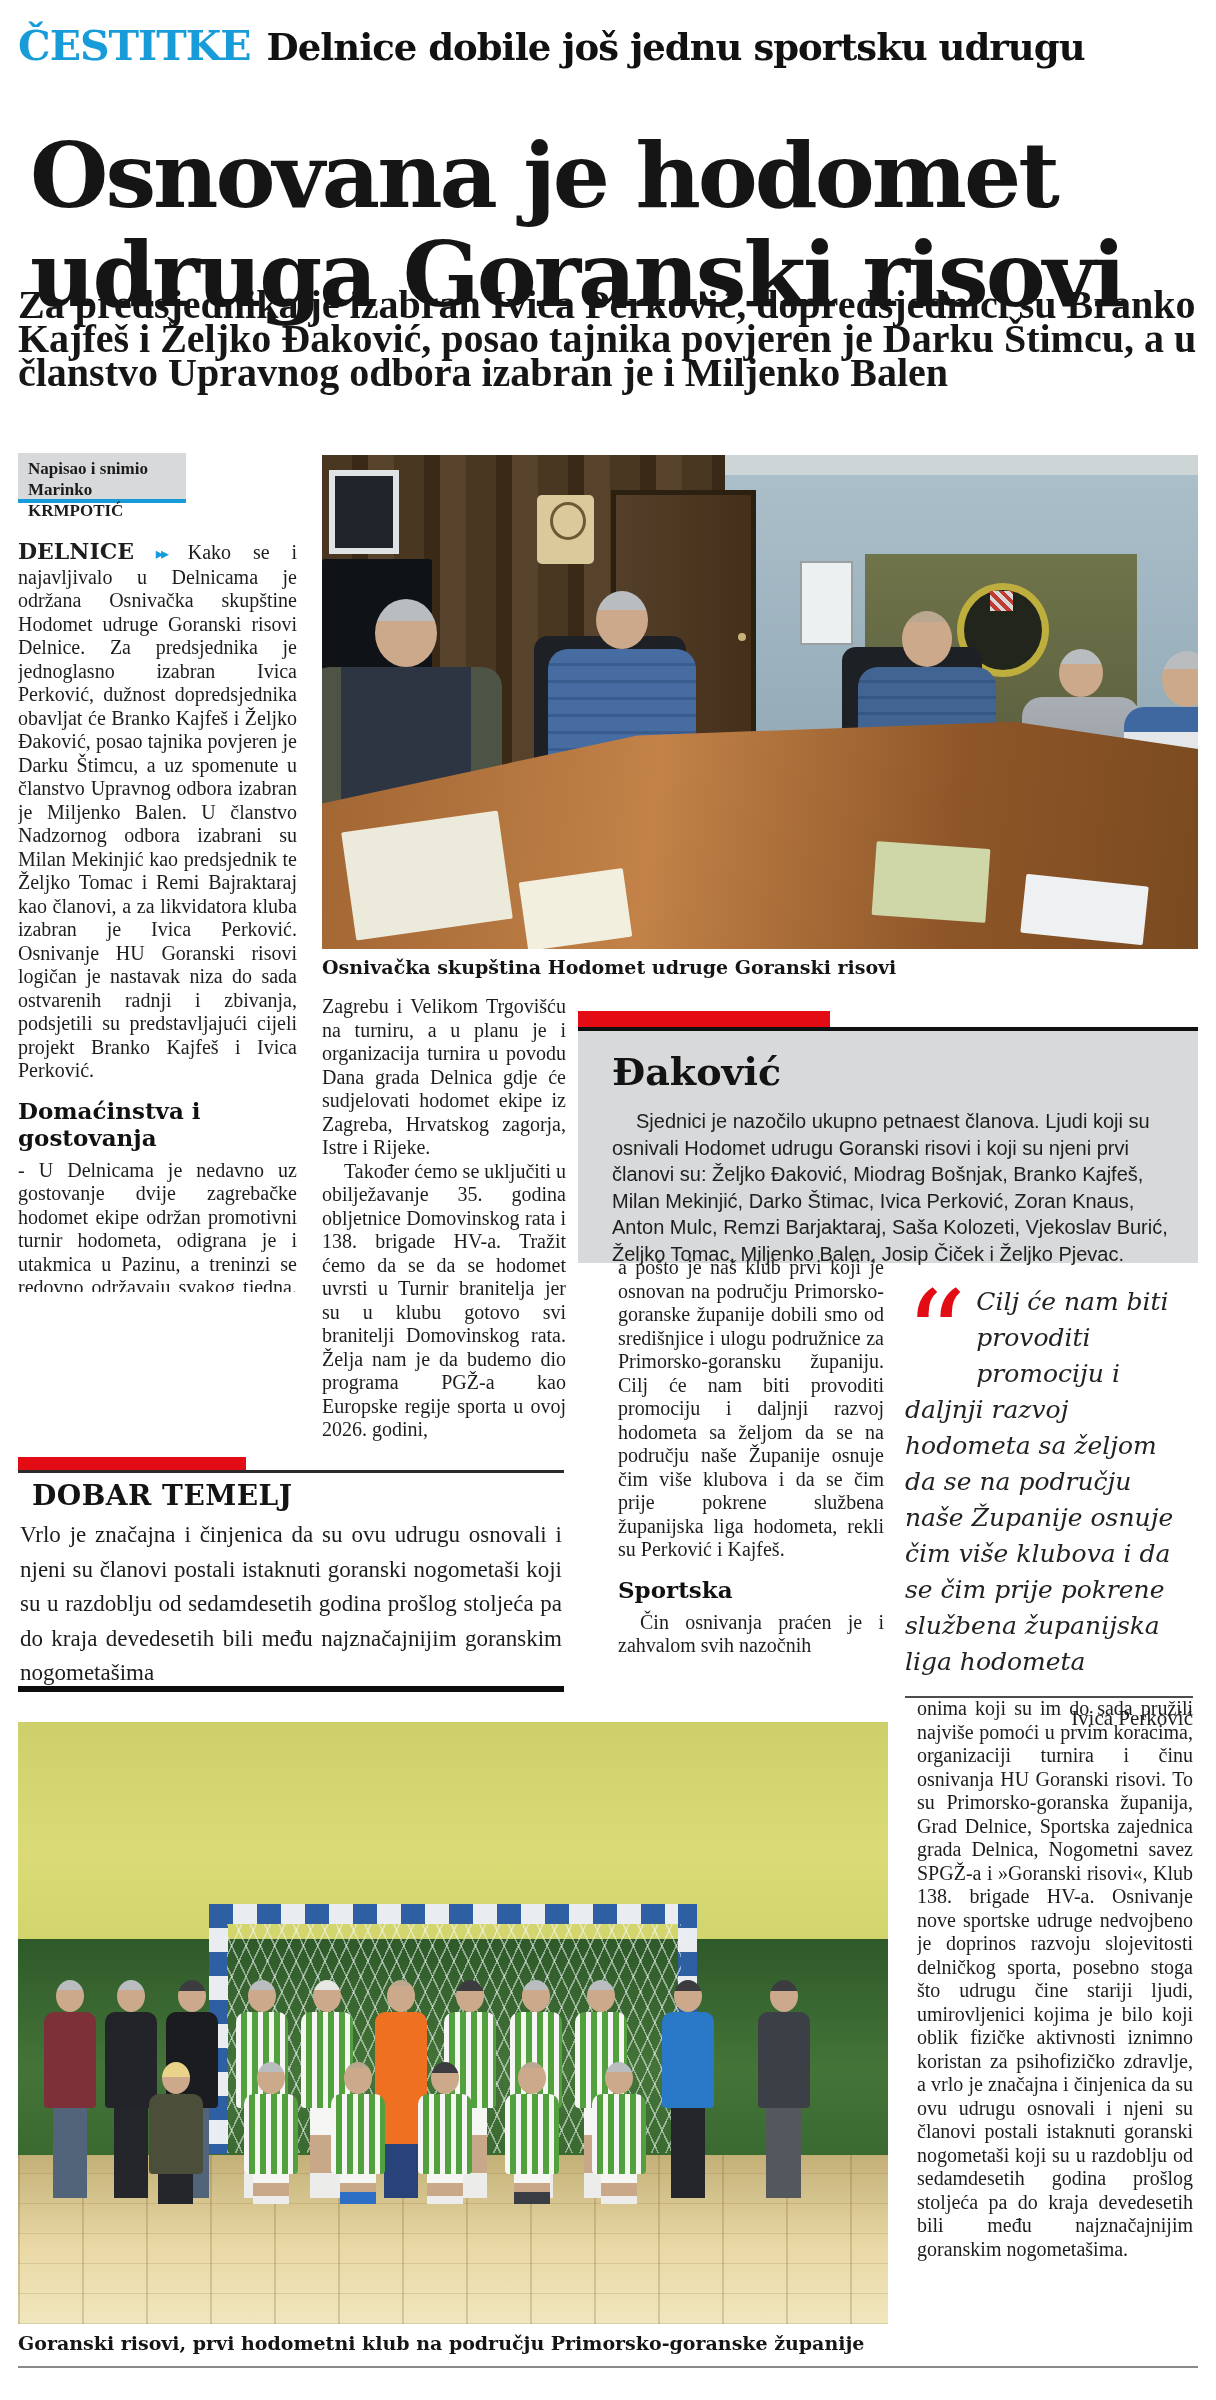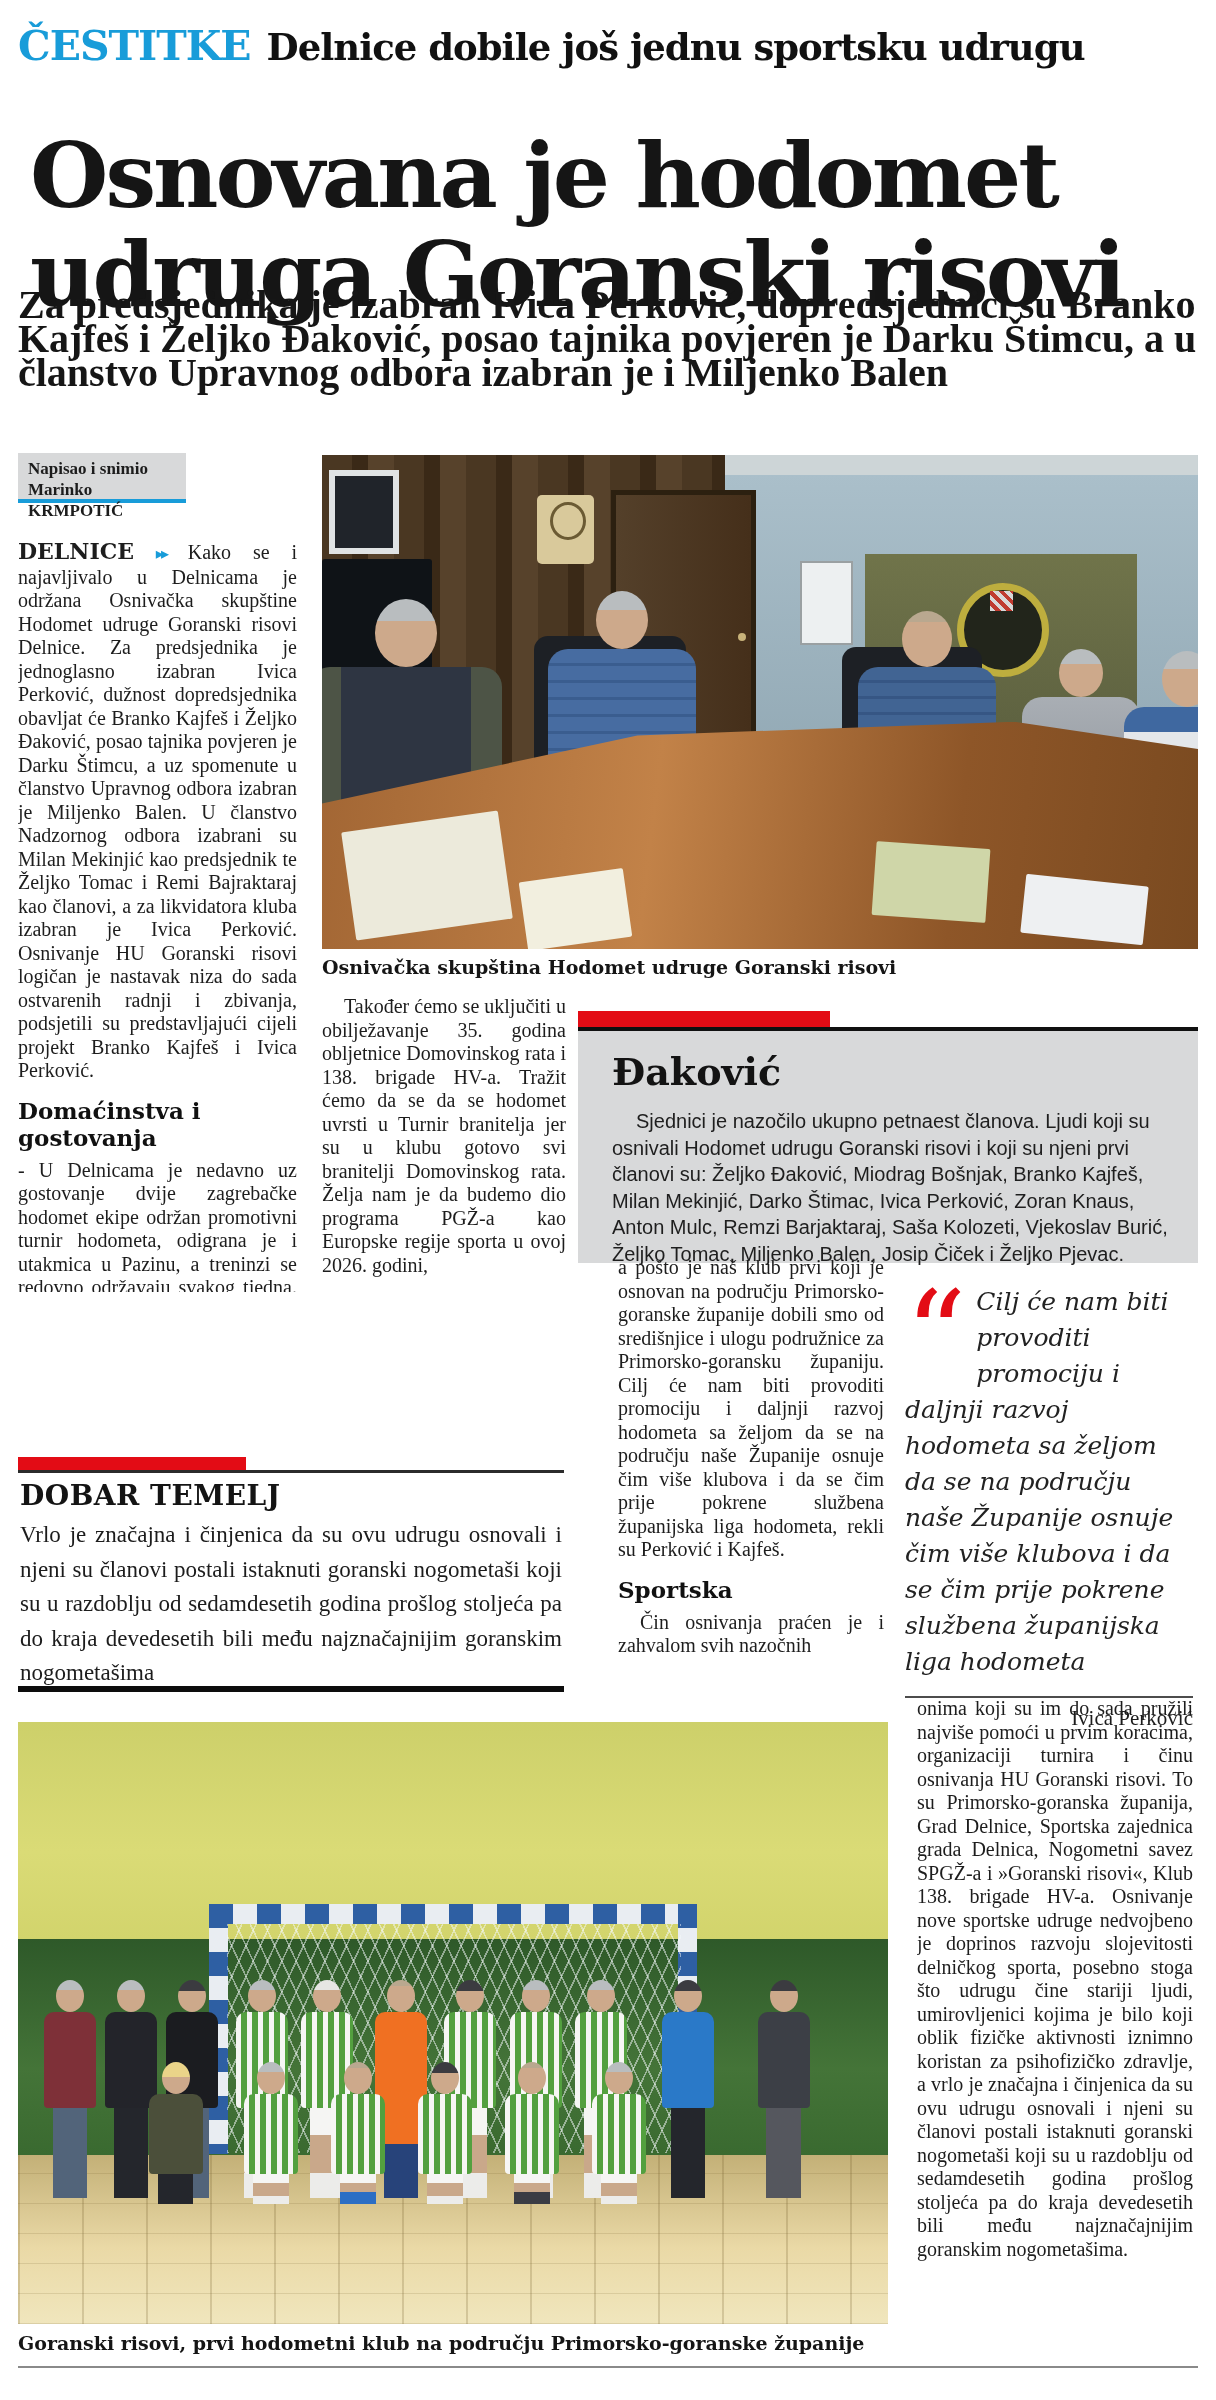--- a/index.html
+++ b/index.html
@@ -52,21 +52,21 @@
   .founders h2{margin:6px 0 14px 0;font-family:"DejaVu Serif", serif;font-weight:bold;
                font-size:38px;color:#131313;}
   .founders .fbody{font-family:"Liberation Sans", sans-serif;font-size:20px;line-height:26.5px;
                    color:#1e1e1e;}
   .founders .fbody p{margin:0;text-indent:24px;}
 
   
   .dobar-redbar{position:absolute;left:18px;top:1457px;width:228px;height:13px;background:#e30c15;}
   .dobar{position:absolute;left:18px;top:1470px;width:546px;height:222px;box-sizing:border-box;
          border-top:3px solid #2b2b2b;border-bottom:6px solid #0d0d0d;padding:6px 2px 0 2px;}
-  .dobar h2{margin:0 0 6px 0;font-family:"DejaVu Serif", serif;font-weight:bold;font-size:28px;
+  .dobar h2{margin:0 0 6px 12px;font-family:"DejaVu Serif", serif;font-weight:bold;font-size:28px;
             color:#141414;letter-spacing:0.5px;}
   .dobar .dbody{font-size:23px;line-height:34.5px;text-align:justify;color:#1c1c1c;margin:0;}
 
   
   .quote{position:absolute;left:905px;top:1284px;width:288px;}
   .quote-mark{float:left;font-family:"DejaVu Serif", serif;color:#e30c15;font-size:120px;
               line-height:0.62em;margin:14px 10px 0 0;}
   .quote-text{font-family:"DejaVu Serif", serif;font-style:italic;font-size:25px;
               line-height:36px;color:#222;margin:0;}
   .quote-rule{border-top:2px solid #4c4c4c;margin-top:16px;}
@@ -216,20 +216,21 @@
 
   <div class="col col1">
     <p><span class="lead">DELNICE</span>
        <span class="arrows">▸▸</span>
        <span>Kako se i najavljivalo u Delnicama je održana Osnivačka skupštine Hodomet udruge Goranski risovi Delnice. Za predsjednika je jednoglasno izabran Ivica Perković, dužnost dopredsjednika obavljat će Branko Kajfeš i Željko Đaković, posao tajnika povjeren je Darku Štimcu, a uz spomenute u članstvo Upravnog odbora izabran je Miljenko Balen. U članstvo Nadzornog odbora izabrani su Milan Mekinjić kao predsjednik te Željko Tomac i Remi Bajraktaraj kao članovi, a za likvidatora kluba izabran je Ivica Perković. Osnivanje HU Goranski risovi logičan je nastavak niza do sada ostvarenih radnji i zbivanja, podsjetili su predstavljajući cijeli projekt Branko Kajfeš i Ivica Perković.</span></p>
     <p class="subhead">Domaćinstva i gostovanja</p>
     <p>- U Delnicama je nedavno uz gostovanje dvije zagrebačke hodomet ekipe održan promotivni turnir hodometa, odigrana je i utakmica u Pazinu, a treninzi se redovno održavaju svakog tjedna. Planira se odigravanje utakmica barem jednom mjesečno u Delnicama i u gostima Rijeci,</p>
   </div>
 
   <div class="col col2">
+    <p>Zagrebu i Velikom Trgovišću na turniru, a u planu je i organizacija turnira u povodu Dana grada Delnica gdje će sudjelovati hodomet ekipe iz Zagreba, Hrvatskog zagorja, Istre i Rijeke.</p>
     <p class="indent">Također ćemo se uključiti u obilježavanje 35. godina obljetnice Domovinskog rata i 138. brigade HV-a. Tražit ćemo da se da se hodomet uvrsti u Turnir branitelja jer su u klubu gotovo svi branitelji Domovinskog rata. Želja nam je da budemo dio programa PGŽ-a kao Europske regije sporta u ovoj 2026. godini,</p>
   </div>
 
   <div class="founders-redbar"></div>
   <div class="founders">
     <h2>Đaković</h2>
     <div class="fbody">
         <p>Sjednici je nazočilo ukupno petnaest članova. Ljudi koji su osnivali Hodomet udrugu Goranski risovi i koji su njeni prvi članovi su: Željko Đaković, Miodrag Bošnjak, Branko Kajfeš, Milan Mekinjić, Darko Štimac, Ivica Perković, Zoran Knaus, Anton Mulc, Remzi Barjaktaraj, Saša Kolozeti, Vjekoslav Burić, Željko Tomac, Miljenko Balen, Josip Čiček i Željko Pjevac.</p>
       </div>
   </div>

